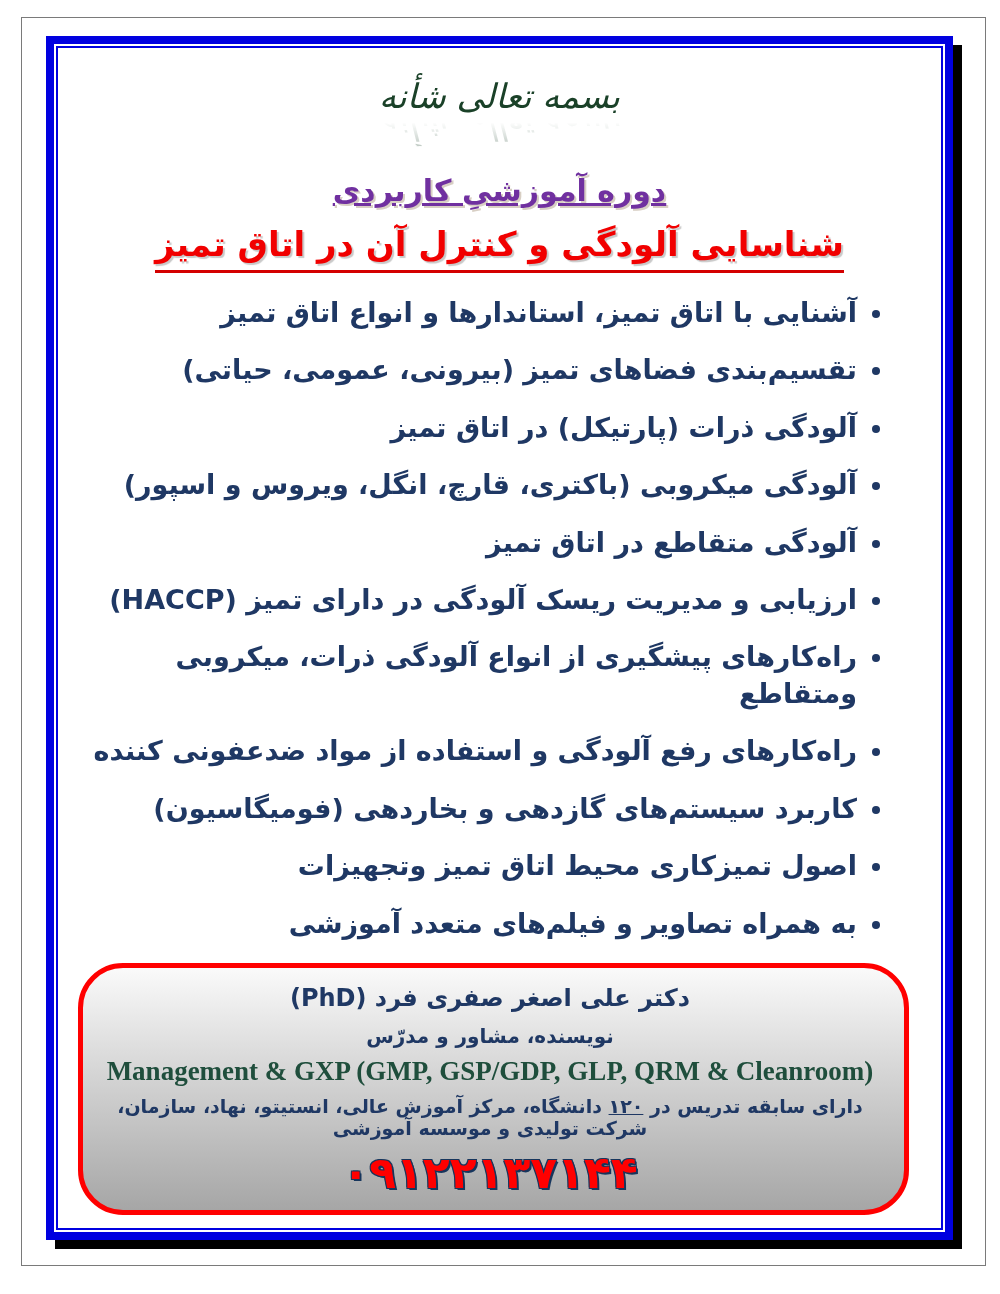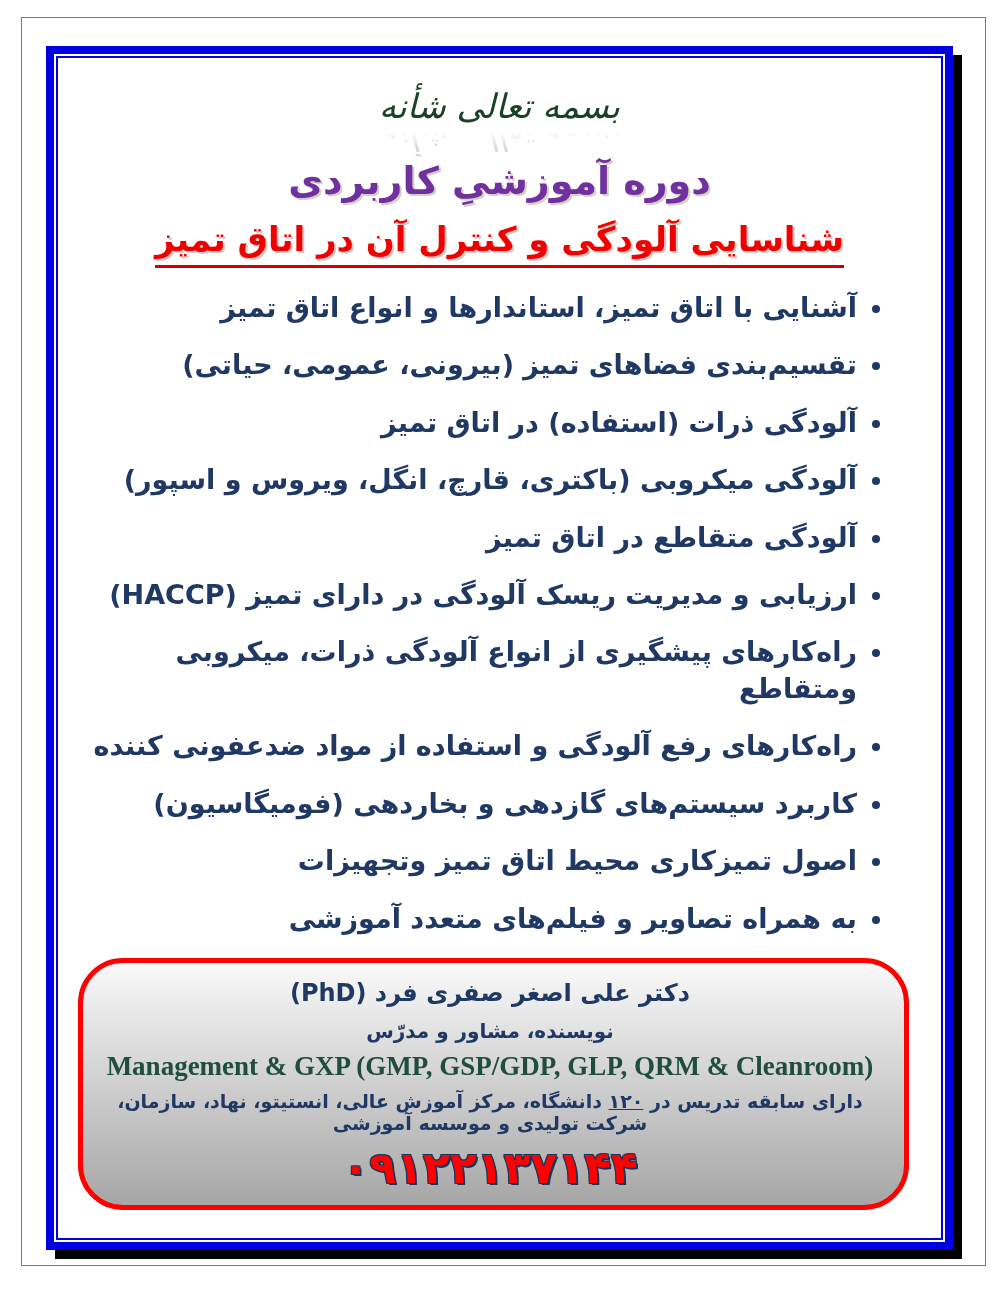--- a/index.html
+++ b/index.html
@@ -10,21 +10,21 @@
     overflow: hidden;
     font-family: "DejaVu Sans", sans-serif;
   }
   .page-edge {
     position: absolute;
     left: 21px; top: 17px; right: 14px; bottom: 28px;
     border: 1px solid #7a7a7a;
   }
   .frame {
     position: absolute;
-    left: 46px; top: 46px;
+    left: 46px; top: 36px;
     width: 907px; height: 1204px;
     box-sizing: border-box;
     border: 8px solid #0000e0;
     box-shadow: 9px 9px 0 #000000;
     background: #ffffff;
   }
   .frame-inner {
     position: absolute;
     inset: 2px;
     border: 2px solid #0000e0;
@@ -40,27 +40,28 @@
   }
   .basmala.reflection {
     transform: scaleY(-1);
     opacity: 0.30;
     margin-top: -6px;
     -webkit-mask-image: linear-gradient(to bottom, rgba(0,0,0,0.9) 0%, transparent 65%);
             mask-image: linear-gradient(to bottom, rgba(0,0,0,0.9) 0%, transparent 65%);
   }
   
   .title1 {
-    margin-top: 2px;
+    margin-top: 26px;
     text-align: center;
     color: #7030a0;
-    font-size: 38px;
+    font-size: 30px;
     font-weight: bold;
     direction: rtl;
     text-shadow: 2px 2px 0 #d8cfc4;
+    text-decoration: underline;
   }
   .title2 {
     margin-top: 16px;
     text-align: center;
     direction: rtl;
   }
   .title2 span {
     display: inline-block;
     color: #f10000;
     font-size: 34px;
@@ -133,21 +134,21 @@
 
     <div class="title1">دوره آموزشیِ کاربردی</div>
 
     <div class="title2">
       <span>شناسایی آلودگی و کنترل آن در اتاق تمیز</span>
     </div>
 
     <ul class="bullets">
       <li>آشنایی با اتاق تمیز، استاندارها و انواع اتاق تمیز</li>
       <li>تقسیم‌بندی فضاهای تمیز (بیرونی، عمومی، حیاتی)</li>
-      <li>آلودگی ذرات (استفاده) در اتاق تمیز</li>
+      <li>آلودگی ذرات (پارتیکل) در اتاق تمیز</li>
       <li>آلودگی میکروبی (باکتری، قارچ، انگل، ویروس و اسپور)</li>
       <li>آلودگی متقاطع در اتاق تمیز</li>
       <li>ارزیابی و مدیریت ریسک آلودگی در دارای تمیز (HACCP)</li>
       <li>راه‌کارهای پیشگیری از انواع آلودگی ذرات، میکروبی ومتقاطع</li>
       <li>راه‌کارهای رفع آلودگی و استفاده از مواد ضدعفونی کننده</li>
       <li>کاربرد سیستم‌های گازدهی و بخاردهی (فومیگاسیون)</li>
       <li>اصول تمیزکاری محیط اتاق تمیز وتجهیزات</li>
       <li>به همراه تصاویر و فیلم‌های متعدد آموزشی</li>
     </ul>
 

